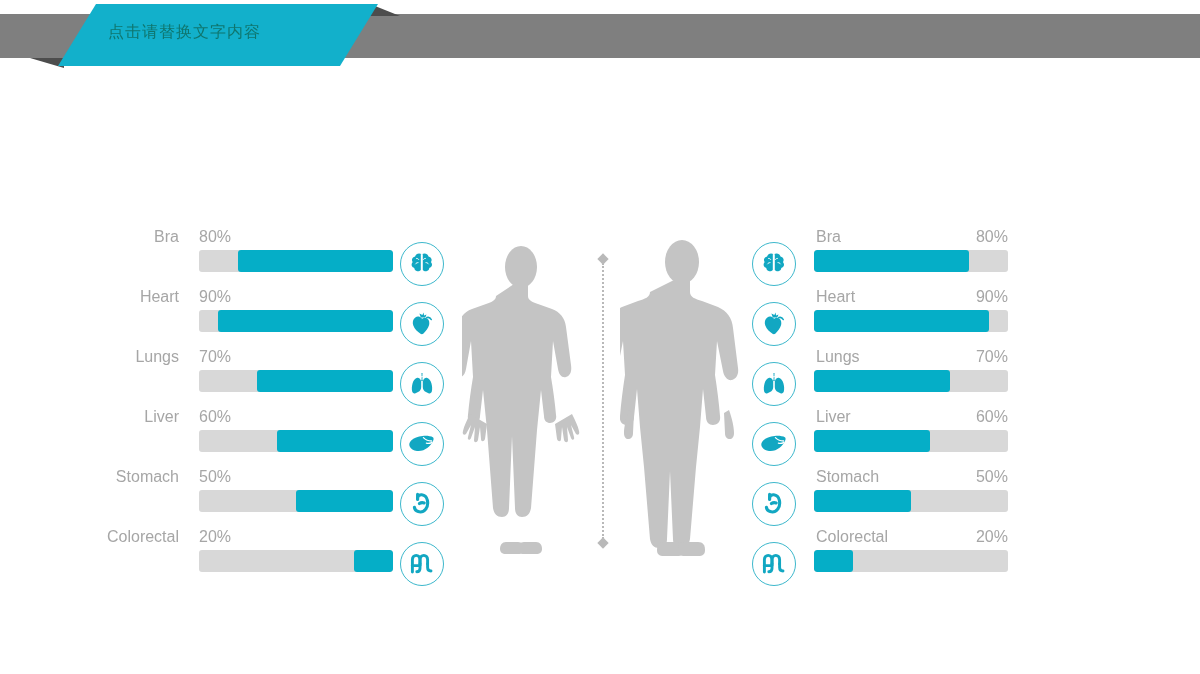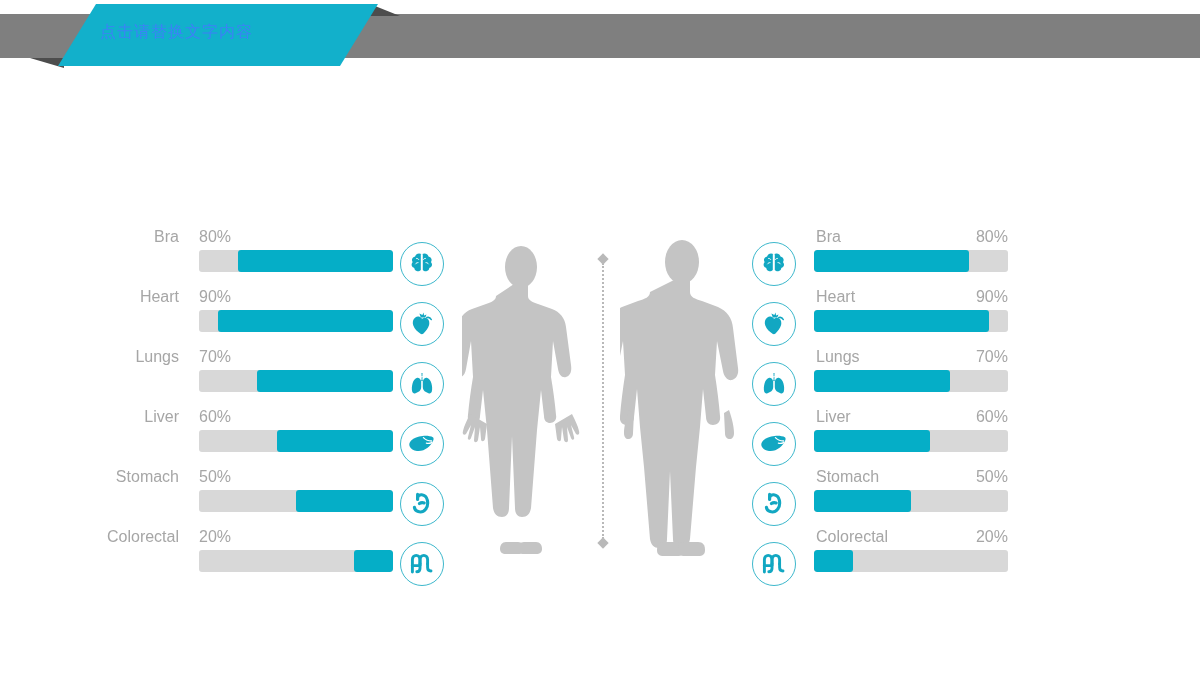--- a/index.html
+++ b/index.html
@@ -46,23 +46,23 @@
     position: absolute;
     left: 370px;
     top: 4px;
     width: 30px;
     height: 12px;
     background: #4d4d4d;
     clip-path: polygon(0 0, 30px 12px, 0 12px);
   }
   #header-title {
     position: absolute;
-    left: 100px;
+    left: 108px;
     top: 22px;
-    color: #3b82f6;
+    color: #0f766e;
     font-size: 16px;
     letter-spacing: 1px;
     white-space: nowrap;
   }
 
   
   .panel {
     position: absolute;
     top: 228px;
   }

